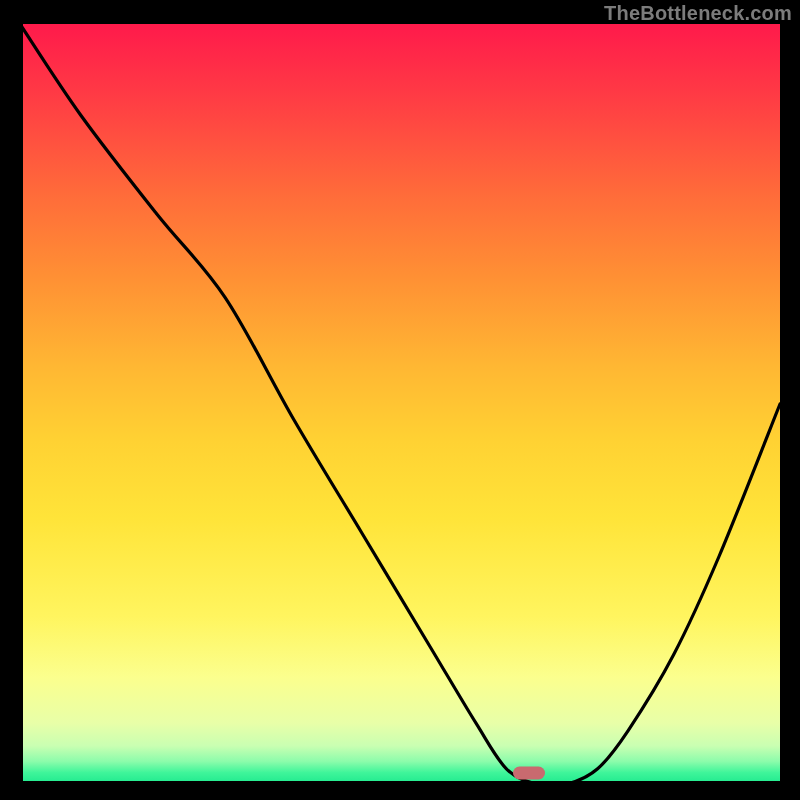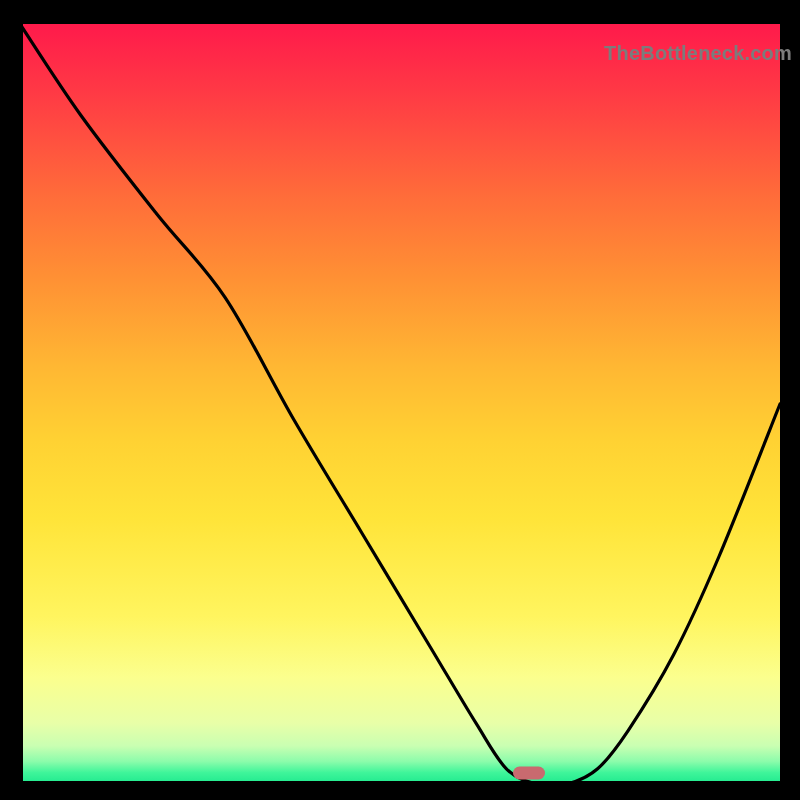--- a/index.html
+++ b/index.html
@@ -66,21 +66,20 @@
   }
   .watermark {
     position: absolute;
     top: 2px;
     right: 8px;
     font-family: Arial, Helvetica, sans-serif;
     font-size: 20px;
     font-weight: 600;
     color: #7c7c7c;
     letter-spacing: 0.2px;
-    margin-top: 40px;
   }
   .curve-svg {
     position: absolute;
     left: 20px;
     top: 24px;
     width: 760px;
     height: 760px;
   }
   .marker {
     position: absolute;

